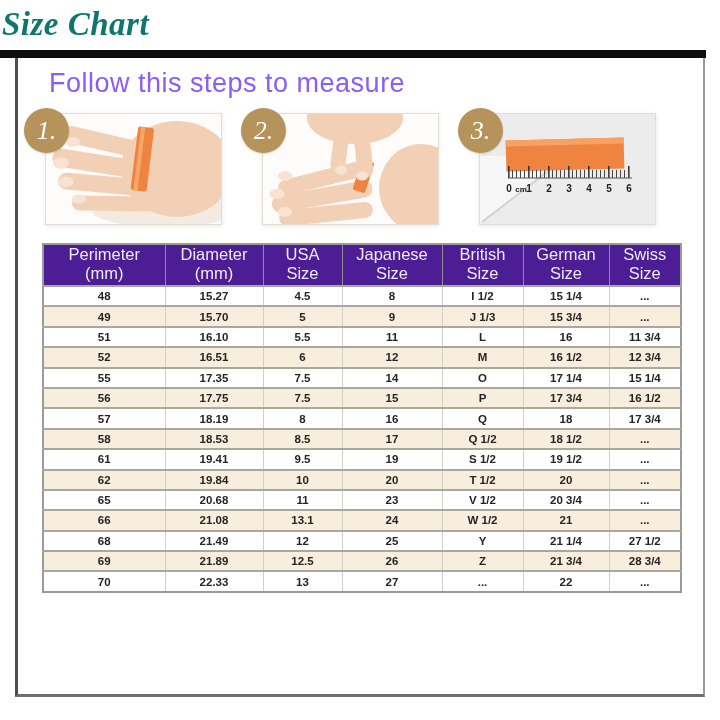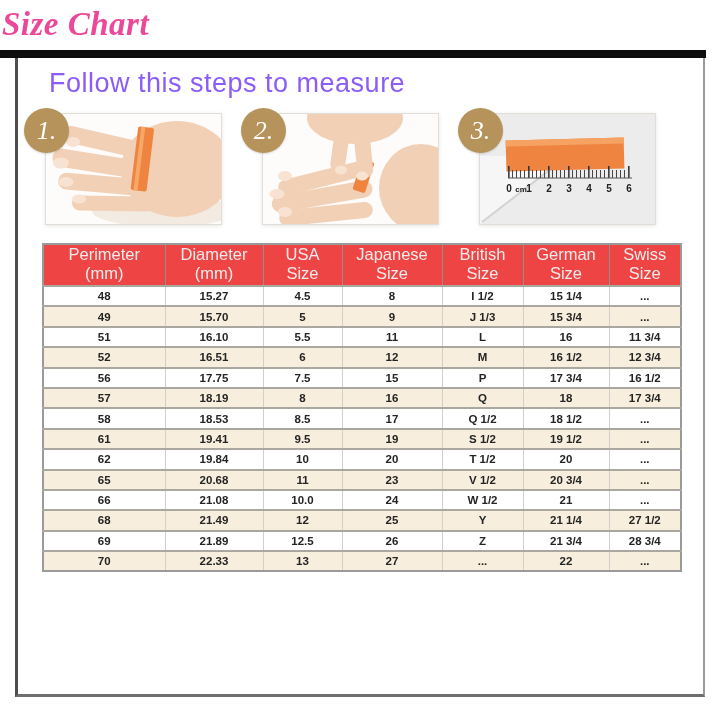--- a/index.html
+++ b/index.html
@@ -3,21 +3,21 @@
 <meta charset="utf-8">
 <style>
   * { margin:0; padding:0; box-sizing:border-box; }
   html,body { width:720px; height:720px; background:#ffffff; overflow:hidden;
               font-family:"Liberation Sans", sans-serif; }
   .page { position:relative; width:720px; height:720px; background:#fff; }
 
   .page-title{
     position:absolute; left:2px; top:6px;
     font-family:"Liberation Serif","DejaVu Serif",serif;
-    font-style:italic; font-weight:600; font-size:33px; color:#ec4899;
+    font-style:italic; font-weight:600; font-size:33px; color:#0f766e;
     letter-spacing:0.5px; white-space:nowrap;
   }
   .title-bar{
     position:absolute; left:0; top:50px; width:706px; height:8px; background:#0d0d0d;
   }
   .frame{
     position:absolute; left:15px; top:58px; width:690px; height:639px;
     border-left:3px solid #4e4e4e; border-right:2px solid #9a9a9a;
     border-bottom:3px solid #6e6e6e; background:#fff;
   }
@@ -38,21 +38,21 @@
     background:#b6935a; color:#ffffff; display:flex; align-items:center; justify-content:center;
     font-family:"Liberation Serif","DejaVu Serif",serif; font-style:italic;
     font-size:26px; z-index:2; box-shadow:0 1px 2px rgba(0,0,0,0.15);
   }
   .size-table{
     position:absolute; left:24px; top:185px; width:638px;
     border-collapse:collapse; table-layout:fixed;
     border:2px solid #9a9a9a;
   }
   .size-table thead th{
-    background:#ef4444; color:#ececec; font-weight:400;
+    background:#4c1d95; color:#ececec; font-weight:400;
     font-size:16.5px; line-height:19px; height:42px; text-align:center;
     border:1px solid #8f8f8f; padding:0 0 2px 0;
   }
   .size-table thead th span{ display:block; }
   .size-table tbody td{
     height:20.4px; text-align:center; vertical-align:middle;
     font-size:11.5px; font-weight:700; color:#242424;
     border-left:1px solid #d2cfc9; border-right:1px solid #d2cfc9;
     border-top:2px solid #aaa7a1; padding:0;
   }
@@ -238,20 +238,29 @@
           <tr>
             <td>52</td>
             <td>16.51</td>
             <td>6</td>
             <td>12</td>
             <td>M</td>
             <td>16 1/2</td>
             <td>12 3/4</td>
           </tr>
           <tr>
+            <td>55</td>
+            <td>17.35</td>
+            <td>7.5</td>
+            <td>14</td>
+            <td>O</td>
+            <td>17 1/4</td>
+            <td>15 1/4</td>
+          </tr>
+          <tr>
             <td>56</td>
             <td>17.75</td>
             <td>7.5</td>
             <td>15</td>
             <td>P</td>
             <td>17 3/4</td>
             <td>16 1/2</td>
           </tr>
           <tr>
             <td>57</td>
@@ -294,21 +303,21 @@
             <td>20.68</td>
             <td>11</td>
             <td>23</td>
             <td>V 1/2</td>
             <td>20 3/4</td>
             <td>...</td>
           </tr>
           <tr>
             <td>66</td>
             <td>21.08</td>
-            <td>10.0</td>
+            <td>13.1</td>
             <td>24</td>
             <td>W 1/2</td>
             <td>21</td>
             <td>...</td>
           </tr>
           <tr>
             <td>68</td>
             <td>21.49</td>
             <td>12</td>
             <td>25</td>

